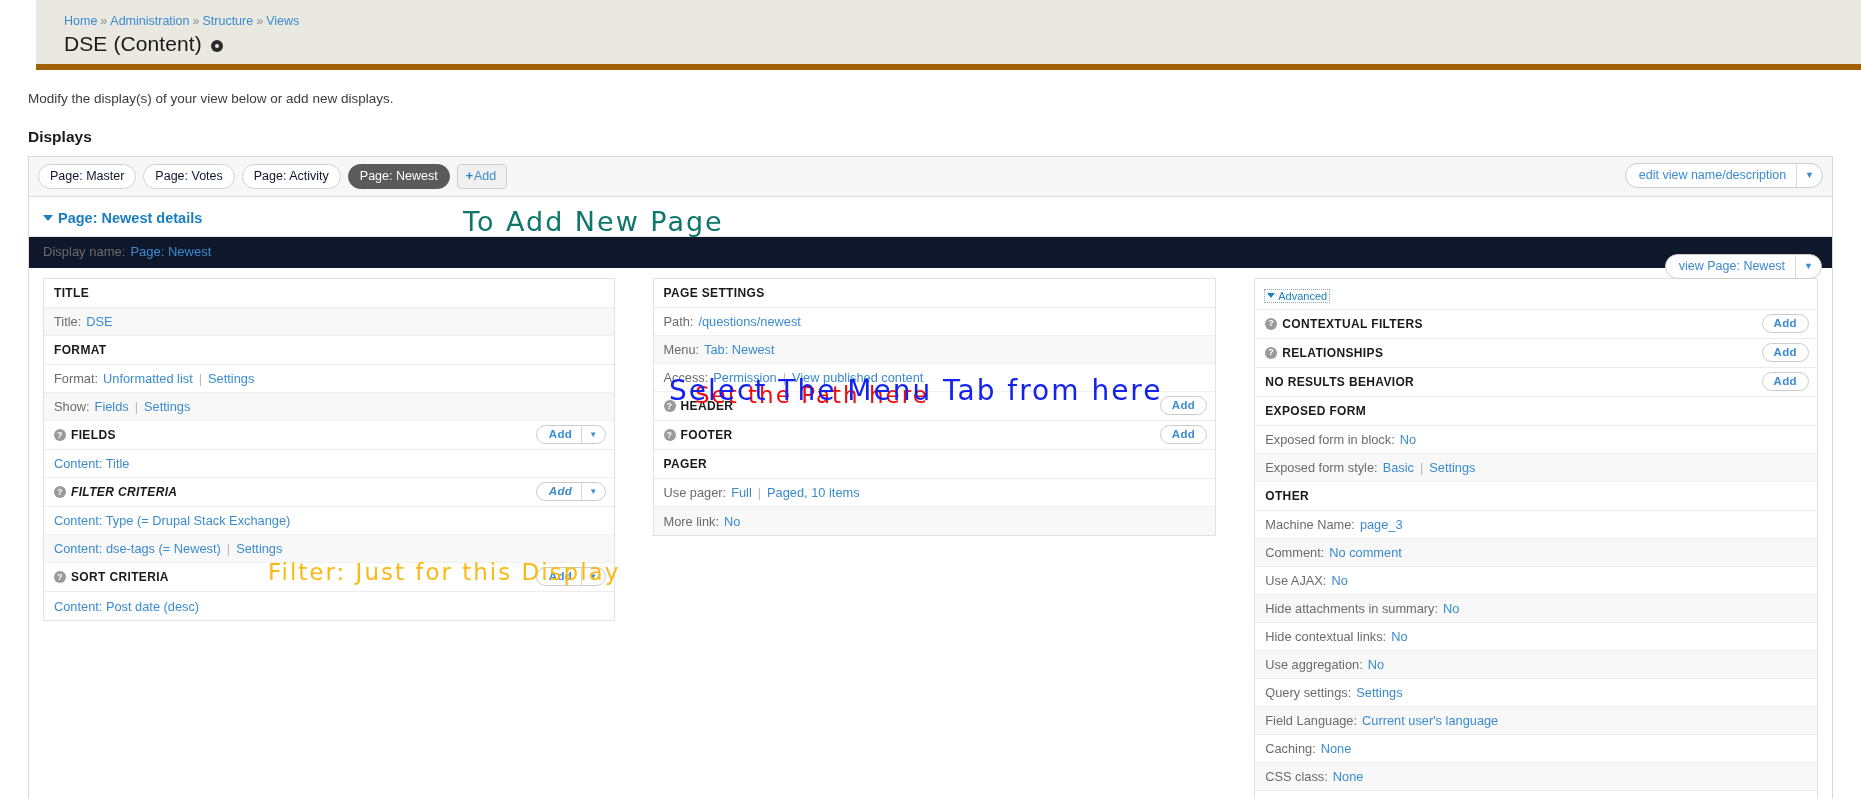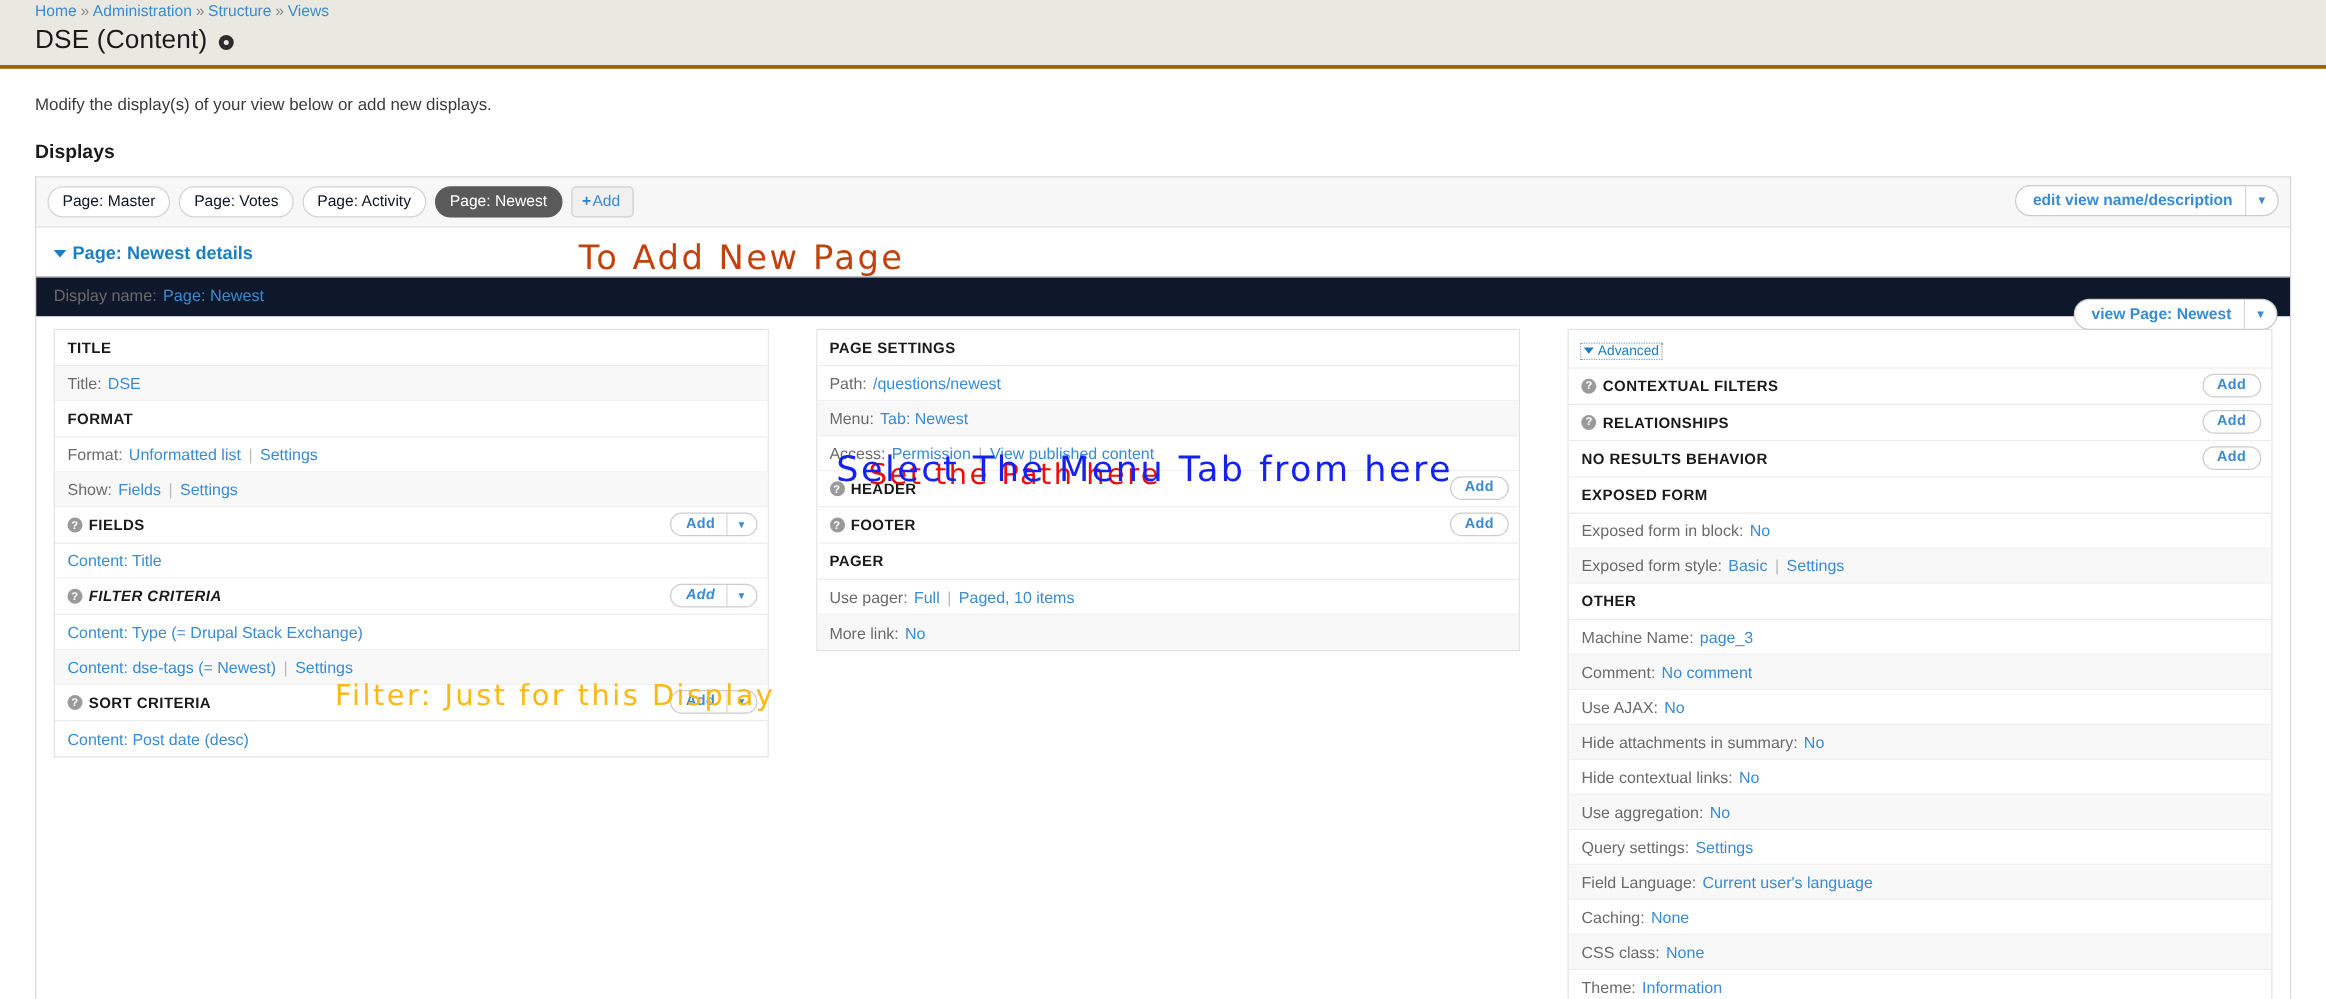--- a/index.html
+++ b/index.html
@@ -9,22 +9,23 @@
     background: #ffffff;
     font-family: "Liberation Sans", sans-serif;
     font-size: 13px;
     color: #3b3b3b;
     overflow: hidden;
   }
 
   
   #topbar {
     background: #e9e8e1;
-    border-bottom: 3px solid #a16207;
-    padding: 2px 0 8px 0;
+    border-bottom: 6px solid #a16207;
+    padding: 14px 0 8px 0;
+    margin-left: 36px;
   }
   #breadcrumb {
     font-size: 12.5px;
     padding: 0 28px;
     color: #6b6b6b;
     white-space: nowrap;
   }
   #breadcrumb a {
     color: #3b8bd0;
     text-decoration: none;
@@ -107,21 +108,20 @@
 
   .pill-btn {
     border: 1px solid #cccccc;
     border-radius: 14px;
     background: #ffffff;
     display: inline-flex;
     align-items: stretch;
     overflow: hidden;
     font-size: 12.5px;
     cursor: pointer;
-    font-weight: bold;
   }
   .pill-btn .lbl {
     color: #3b8bd0;
     padding: 4px 10px 5px 13px;
     white-space: nowrap;
   }
   .pill-btn .caret {
     border-left: 1px solid #d8d8d8;
     padding: 4px 8px 5px 8px;
     color: #3b8bd0;
@@ -257,21 +257,21 @@
 
   
   .anno {
     position: absolute;
     font-family: "DejaVu Sans", sans-serif;
     letter-spacing: 2px;
     white-space: nowrap;
     pointer-events: none;
     font-weight: normal;
   }
-  #anno-add   { left: 463px;  top: 115px; font-size: 27px; color: #c2410c; }
+  #anno-add   { left: 463px;  top: 115px; font-size: 27px; color: #0f766e; }
   #anno-path  { left: 695px;  top: 250px; font-size: 23px; color: #f00a0a; margin-top: 41px; }
   #anno-menu  { left: 669px;  top: 283px; font-size: 28px; color: #1422f0; }
   #anno-filter{ left: 268px;  top: 468px; font-size: 23px; color: #fcb813; }
 </style>
 </head>
 <body>
 
 <div id="topbar">
   <div id="breadcrumb">
     <a>Home</a><span class="sep">»</span><a>Administration</a><span class="sep">»</span><a>Structure</a><span class="sep">»</span><a>Views</a>

